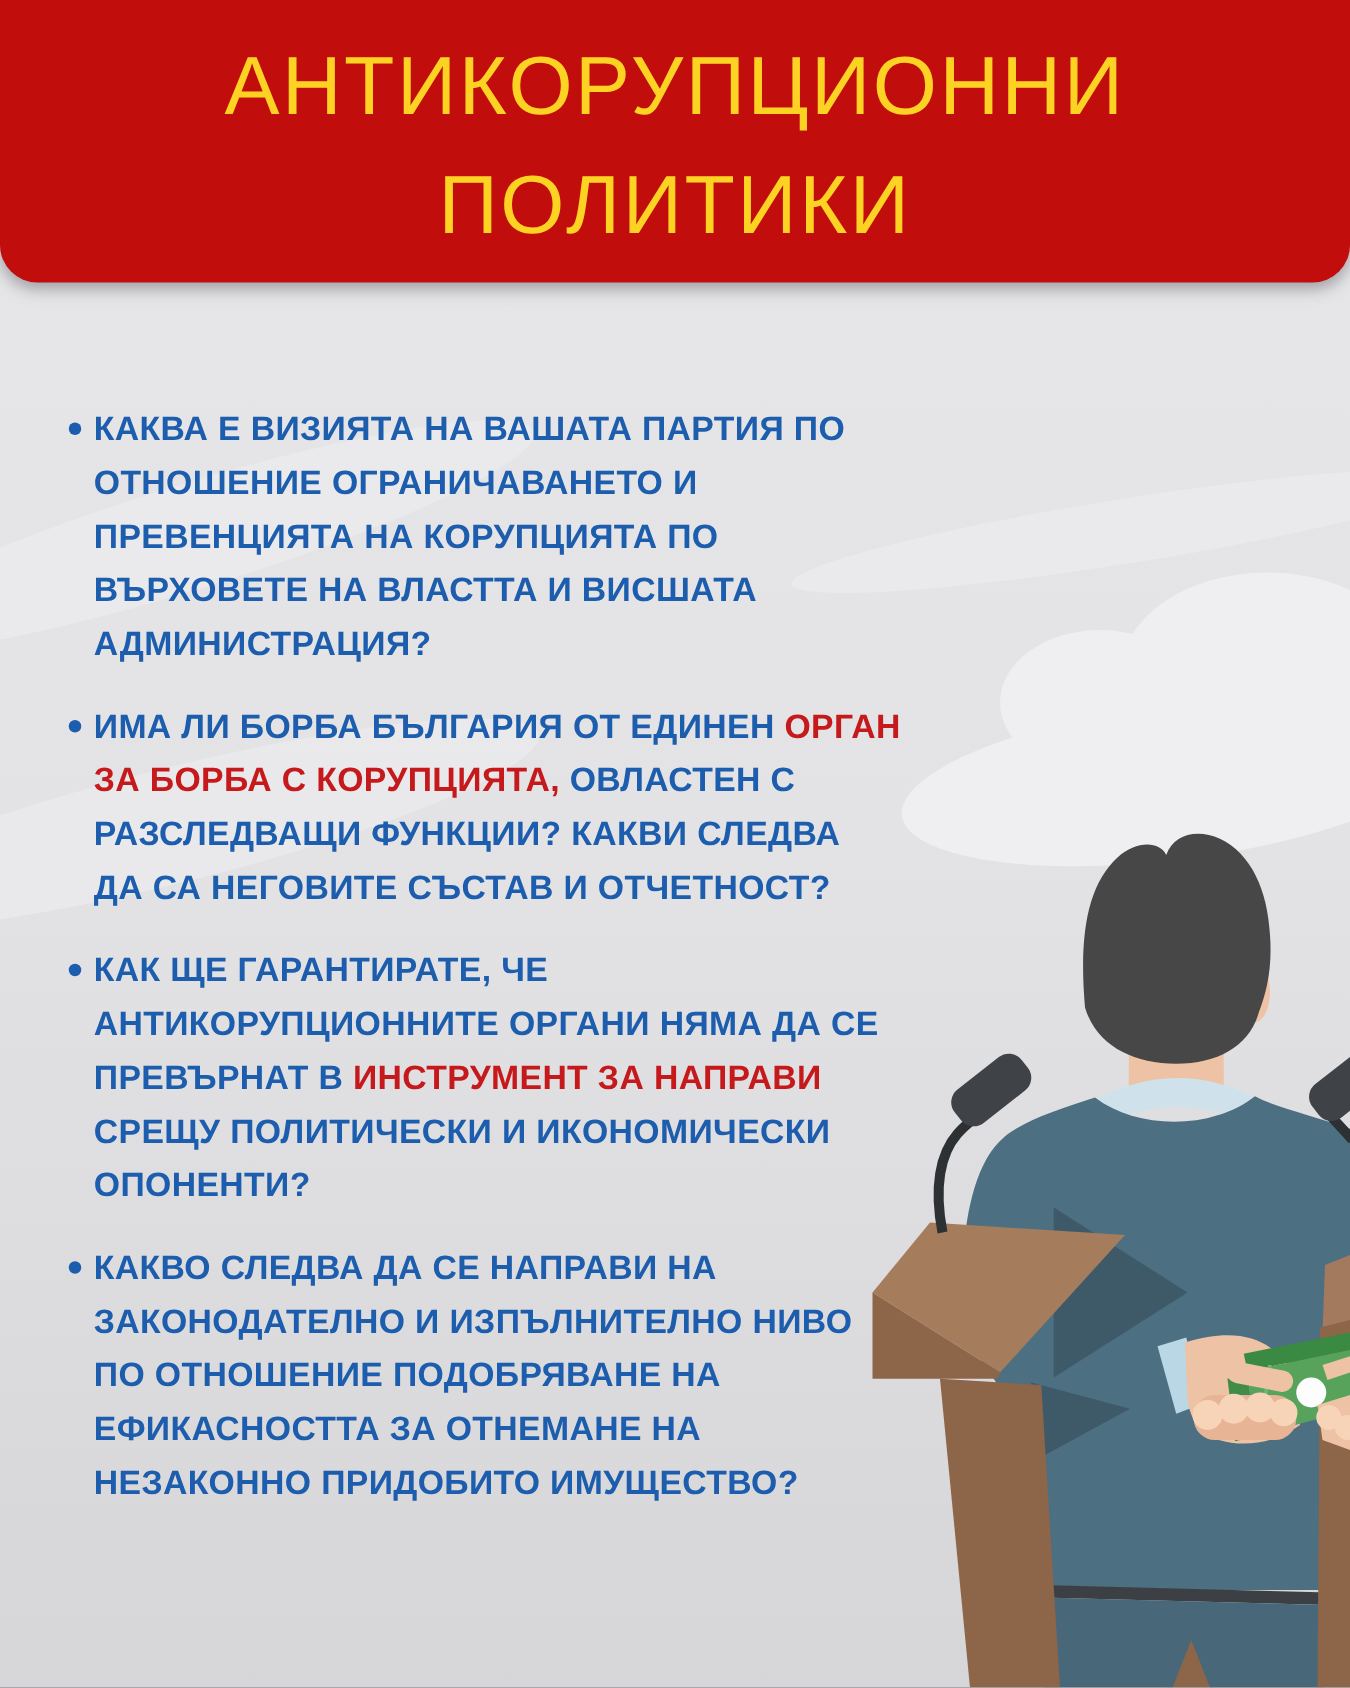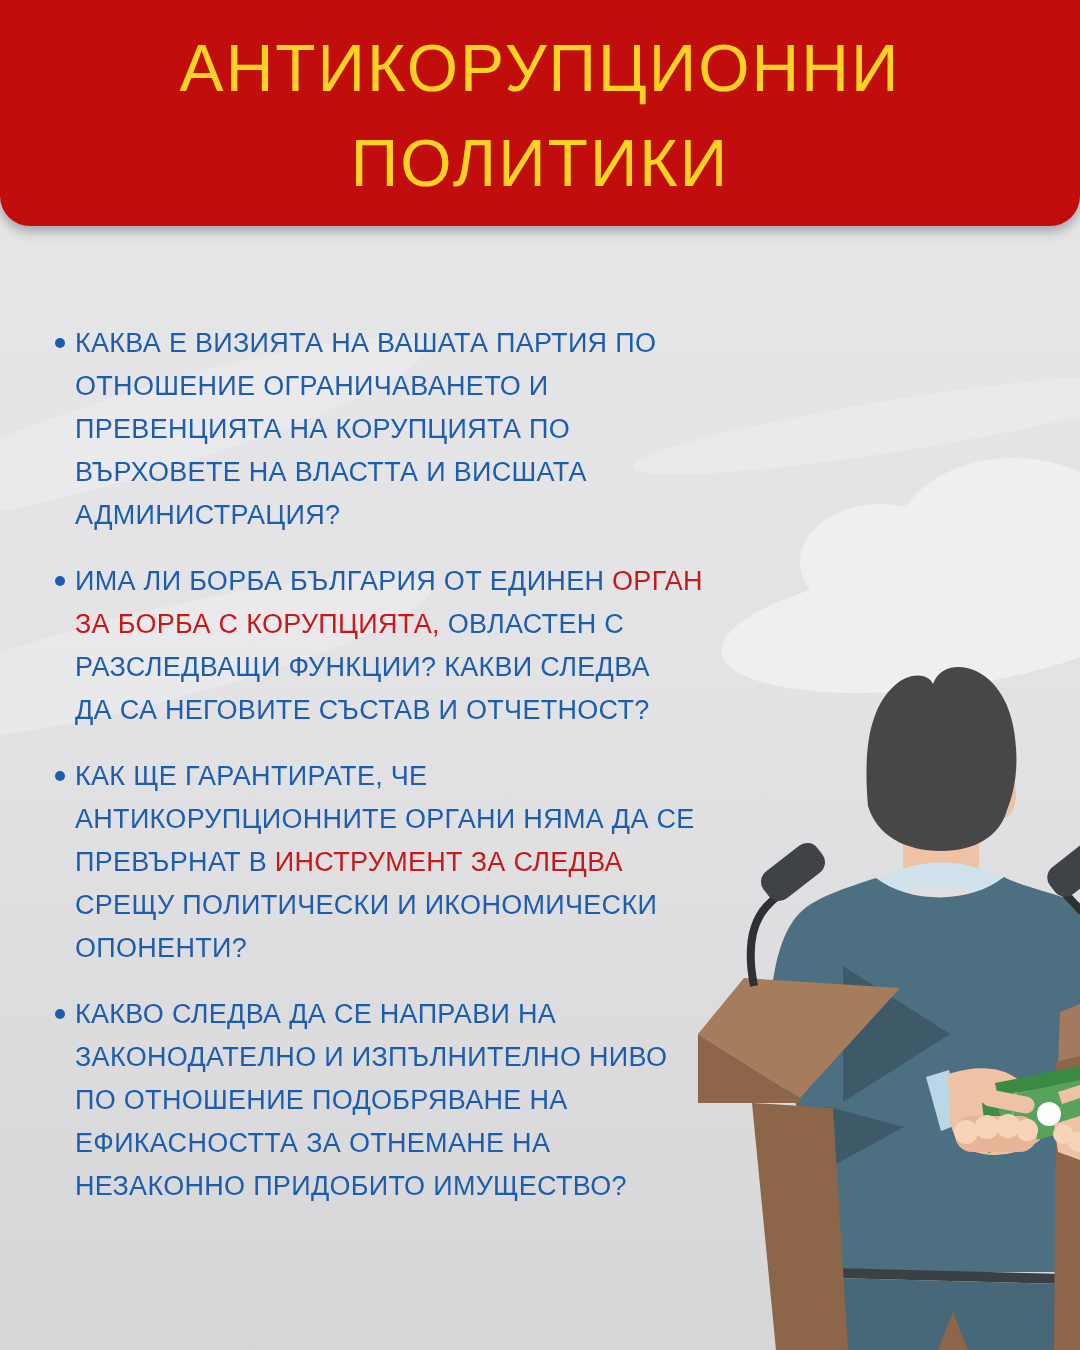--- a/index.html
+++ b/index.html
@@ -19,21 +19,21 @@
     box-shadow:0 5px 12px rgba(100,100,110,.55);
     display:flex;flex-direction:column;justify-content:center;align-items:center;padding-top:6px}
   .title-line{color:var(--title-yellow);font-weight:normal;font-size:66px;line-height:95px;
     letter-spacing:2px;text-align:center;white-space:nowrap}
   .questions{position:absolute;left:75px;top:322px;width:740px;z-index:2}
   .q-item{position:relative;margin-bottom:23px}
   .q-item:last-child{margin-bottom:0}
   .q-item.gap-lg{margin-bottom:12px}
   .bullet-dot{position:absolute;left:-20px;top:16px;width:10px;height:10px;border-radius:50%;
     background:var(--text-blue)}
-  .q-text{font-weight:normal;font-size:27px;line-height:43px;letter-spacing:.3px;
+  .q-text{font-weight:bold;font-size:27px;line-height:43px;letter-spacing:.3px;
     white-space:pre-line;color:var(--text-blue)}
   .seg-blue{color:var(--text-blue)}
   .seg-red{color:var(--text-red)}
   
   .f-cloud{fill:var(--cloud-gray)} .f-wisp{fill:var(--cloud-gray);opacity:.55}
   .f-suit{fill:var(--suit-teal)} .f-suitsh{fill:var(--suit-shadow)} .f-pants{fill:var(--pants-teal)}
   .f-belt{fill:var(--belt-dark)} .f-skin{fill:var(--skin)} .f-skinl{fill:var(--skin-light)}
   .f-skinm{fill:#e7b496} .f-hair{fill:var(--hair-dark)} .f-collar{fill:var(--collar-blue)}
   .f-cuff{fill:var(--cuff-blue)} .f-podl{fill:var(--podium-light)} .f-podd{fill:var(--podium-dark)}
   .f-arml{fill:#a37a5e} .f-money{fill:var(--money-green)} .f-moneyd{fill:var(--money-dark)}
@@ -148,21 +148,21 @@
       <div class="q-text"><span class="seg-blue">ИМА ЛИ БОРБА БЪЛГАРИЯ ОТ ЕДИНЕН </span><span class="seg-red">ОРГАН
 ЗА БОРБА С КОРУПЦИЯТА,</span><span class="seg-blue"> ОВЛАСТЕН С
 РАЗСЛЕДВАЩИ ФУНКЦИИ? КАКВИ СЛЕДВА
 ДА СА НЕГОВИТЕ СЪСТАВ И ОТЧЕТНОСТ?</span></div>
     </div>
 
     <div class="q-item">
       <span class="bullet-dot"></span>
       <div class="q-text"><span class="seg-blue">КАК ЩЕ ГАРАНТИРАТЕ, ЧЕ
 АНТИКОРУПЦИОННИТЕ ОРГАНИ НЯМА ДА СЕ
-ПРЕВЪРНАТ В </span><span class="seg-red">ИНСТРУМЕНТ ЗА СЛЕДВА</span><span class="seg-blue">
+ПРЕВЪРНАТ В </span><span class="seg-red">ИНСТРУМЕНТ ЗА НАПРАВИ</span><span class="seg-blue">
 СРЕЩУ ПОЛИТИЧЕСКИ И ИКОНОМИЧЕСКИ
 ОПОНЕНТИ?</span></div>
     </div>
 
     <div class="q-item gap-lg">
       <span class="bullet-dot"></span>
       <div class="q-text"><span class="seg-blue">КАКВО СЛЕДВА ДА СЕ НАПРАВИ НА
 ЗАКОНОДАТЕЛНО И ИЗПЪЛНИТЕЛНО НИВО
 ПО ОТНОШЕНИЕ ПОДОБРЯВАНЕ НА
 ЕФИКАСНОСТТА ЗА ОТНЕМАНЕ НА

